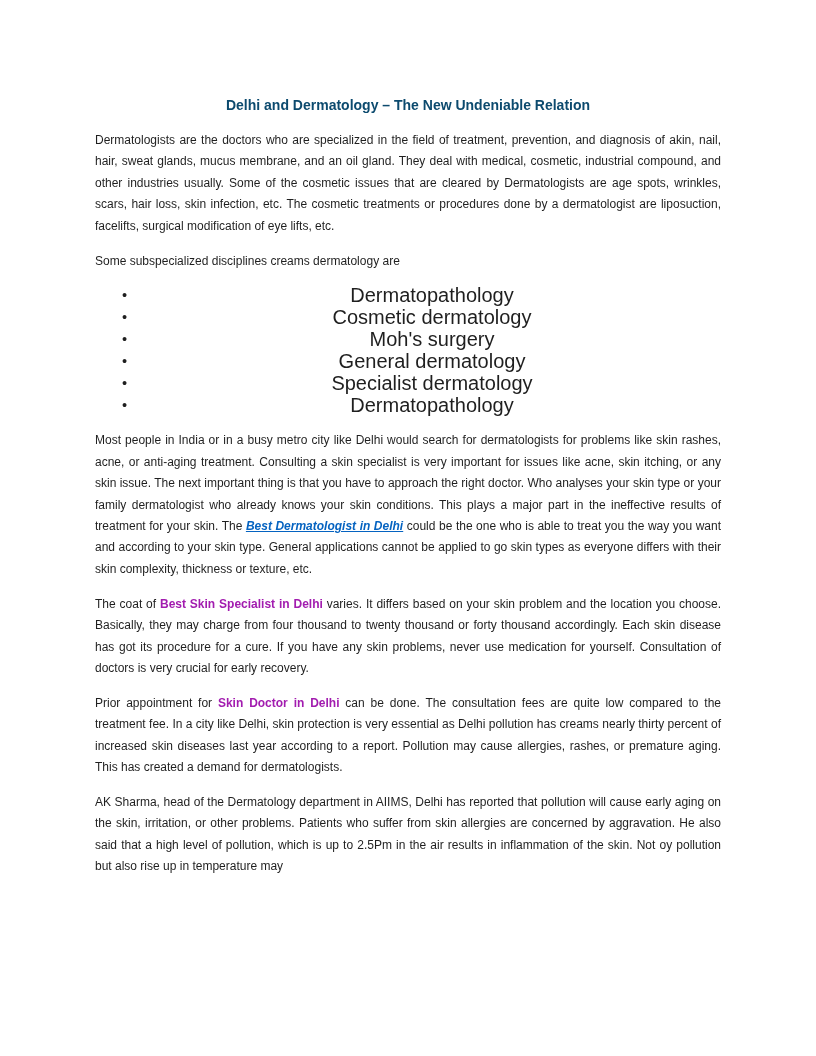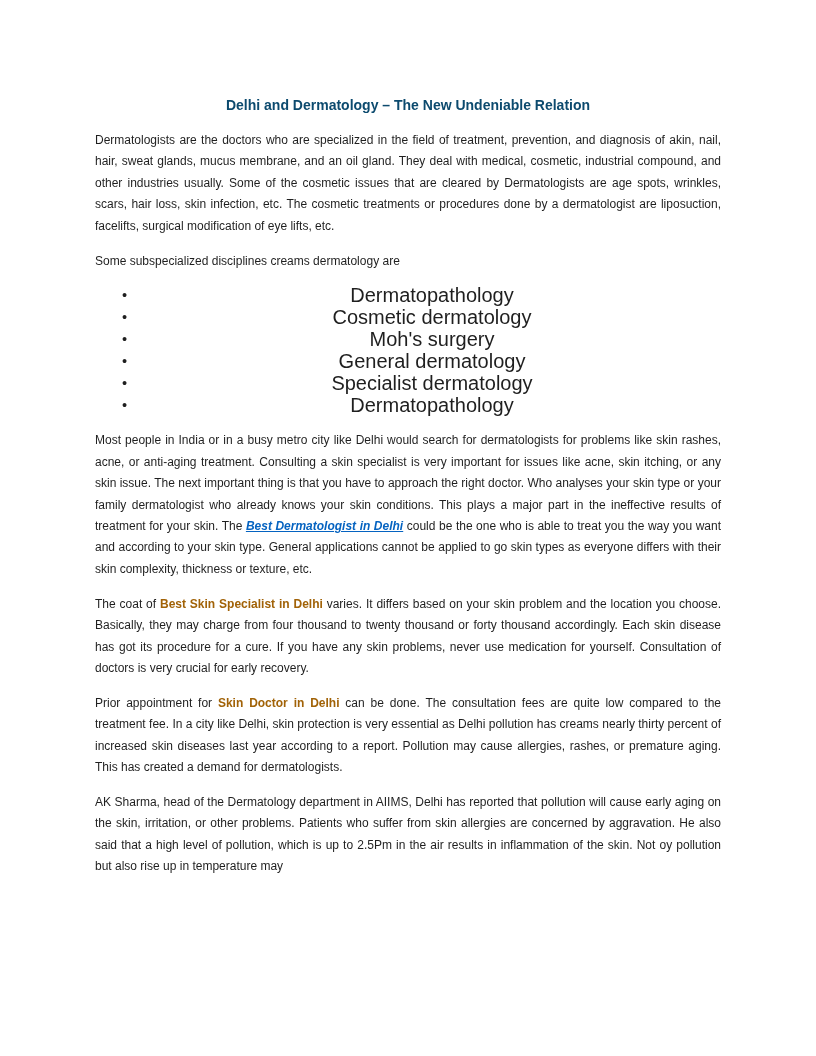--- a/index.html
+++ b/index.html
@@ -28,21 +28,21 @@
     text-align: justify;
     text-justify: inter-word;
   }
   .doc-body a.doc-link {
     color: var(--link-blue);
     font-weight: bold;
     text-decoration: underline;
     cursor: pointer;
     font-style: italic;
   }
-  .doc-body strong { font-weight: bold; color: #a16207; }
+  .doc-body strong { font-weight: bold; color: #a21caf; }
   ul.doc-list {
     margin: 0 0 13.5px 0;
     padding: 0;
     list-style: none;
   }
   ul.doc-list li {
     position: relative;
     padding-left: 48px;
     font-size: 20px;
     line-height: 21.9px;

